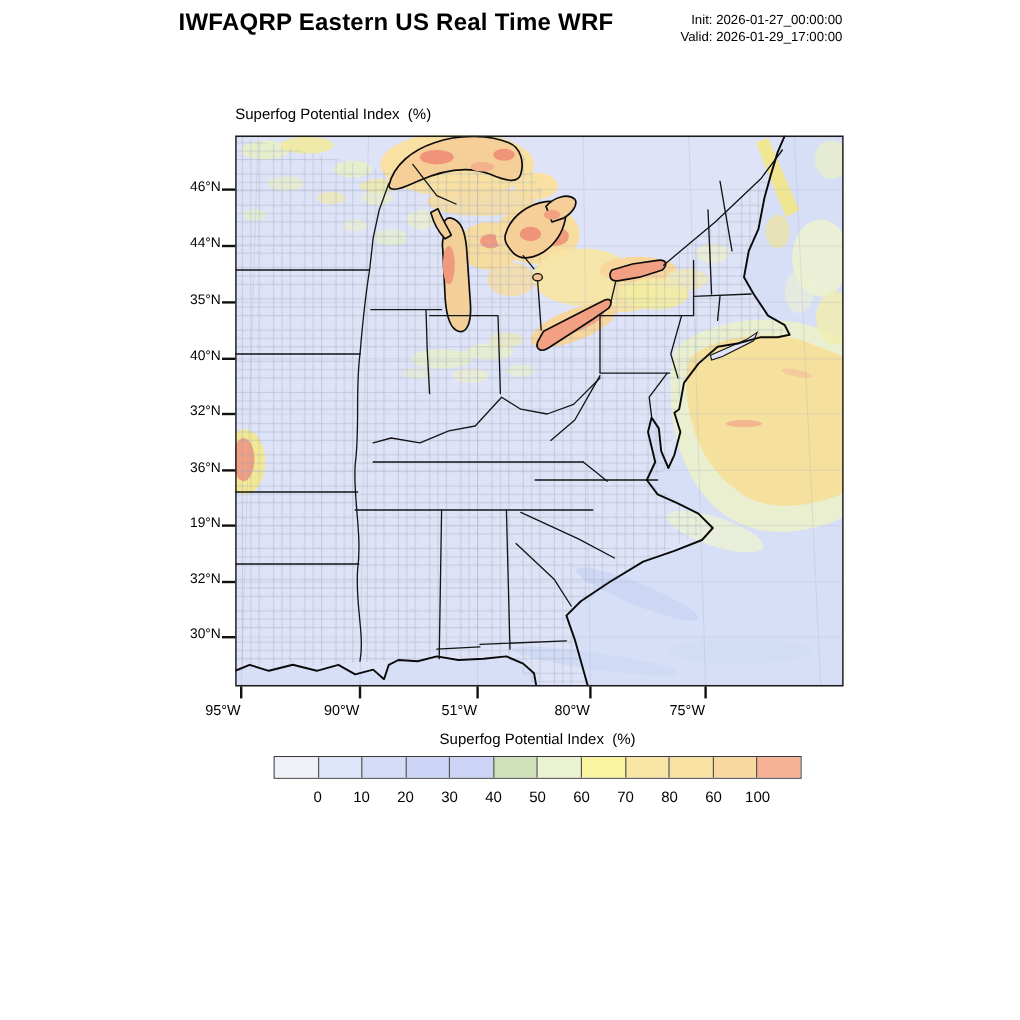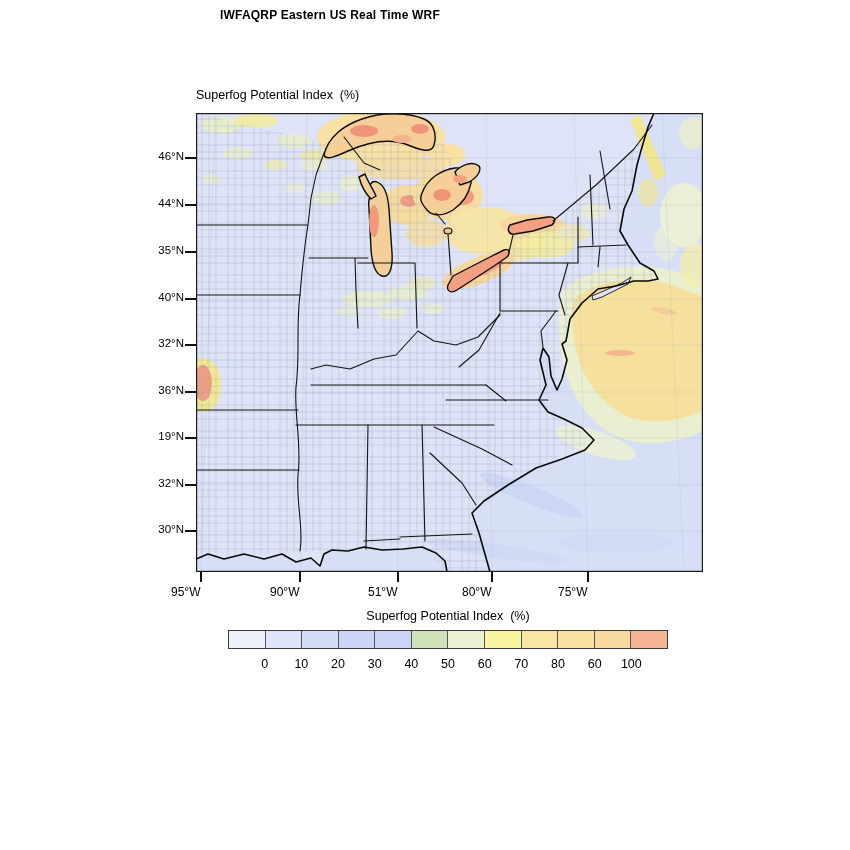--- a/index.html
+++ b/index.html
@@ -1,19 +1,19 @@
 <!DOCTYPE html>
 <html><head>
 <meta charset="utf-8">
 <style>
   html,body{margin:0;padding:0;background:#ffffff;}
   .page{position:relative;width:850px;height:850px;background:#ffffff;overflow:hidden;
         font-family:"Liberation Sans",sans-serif;color:#000;}
   .title{position:absolute;left:0;top:8px;width:660px;text-align:center;
-         font-size:12px;font-weight:bold;letter-spacing:.2px;}
+         font-size:20px;font-weight:bold;letter-spacing:.2px;}
   .run-info{position:absolute;top:10px;right:148px;text-align:right;font-size:11px;line-height:14px;}
   .field-label{position:absolute;left:196px;top:88px;font-size:12.5px;}
   .map-wrap{position:absolute;left:196px;top:113px;width:507px;height:459px;}
   .map-wrap svg{display:block;}
   .lat-label{position:absolute;left:140px;width:44px;text-align:right;font-size:11.5px;}
   .lat-tick{position:absolute;left:185px;width:11px;height:1.6px;background:#111;}
   .lon-tick{position:absolute;top:572px;width:1.6px;height:10px;background:#111;}
   .lon-label{position:absolute;top:585px;width:60px;text-align:left;font-size:12px;}
   .cbar-title{position:absolute;left:228px;top:609px;width:440px;text-align:center;font-size:12.5px;}
   .cbar{position:absolute;left:228px;top:630px;width:440px;height:19px;display:flex;
@@ -24,20 +24,24 @@
   .cbar-num{position:absolute;transform:translateX(-50%);}
   .footer{position:absolute;left:196px;top:813px;font-size:11px;line-height:13.5px;}
 </style>
 </head>
 <body>
 
 <div class="page">
 
   <div class="title">IWFAQRP Eastern US Real Time WRF</div>
 
+  <div class="run-info">
+    <div>Init: 2026-01-27_00:00:00</div>
+    <div>Valid: 2026-01-29_17:00:00</div>
+  </div>
 
   <div class="field-label">Superfog Potential Index&nbsp; (%)</div>
 
   <div class="map-wrap">
     <svg width="507" height="459" viewBox="0 0 507 459">
       <defs>
         <pattern id="pcounty" width="26" height="26" patternUnits="userSpaceOnUse">
           <path d="M0 6 H26 M0 13 H26 M0 20 H26 M6 0 V26 M13 0 V26 M20 0 V26" stroke="#98a0b4" stroke-width=".45" fill="none" opacity=".85"></path>
           <path d="M3 3 L9 9 M16 4 L22 10 M4 16 L10 22 M17 17 L23 23" stroke="#98a0b4" stroke-width=".35" fill="none" opacity=".5"></path>
         </pattern>

